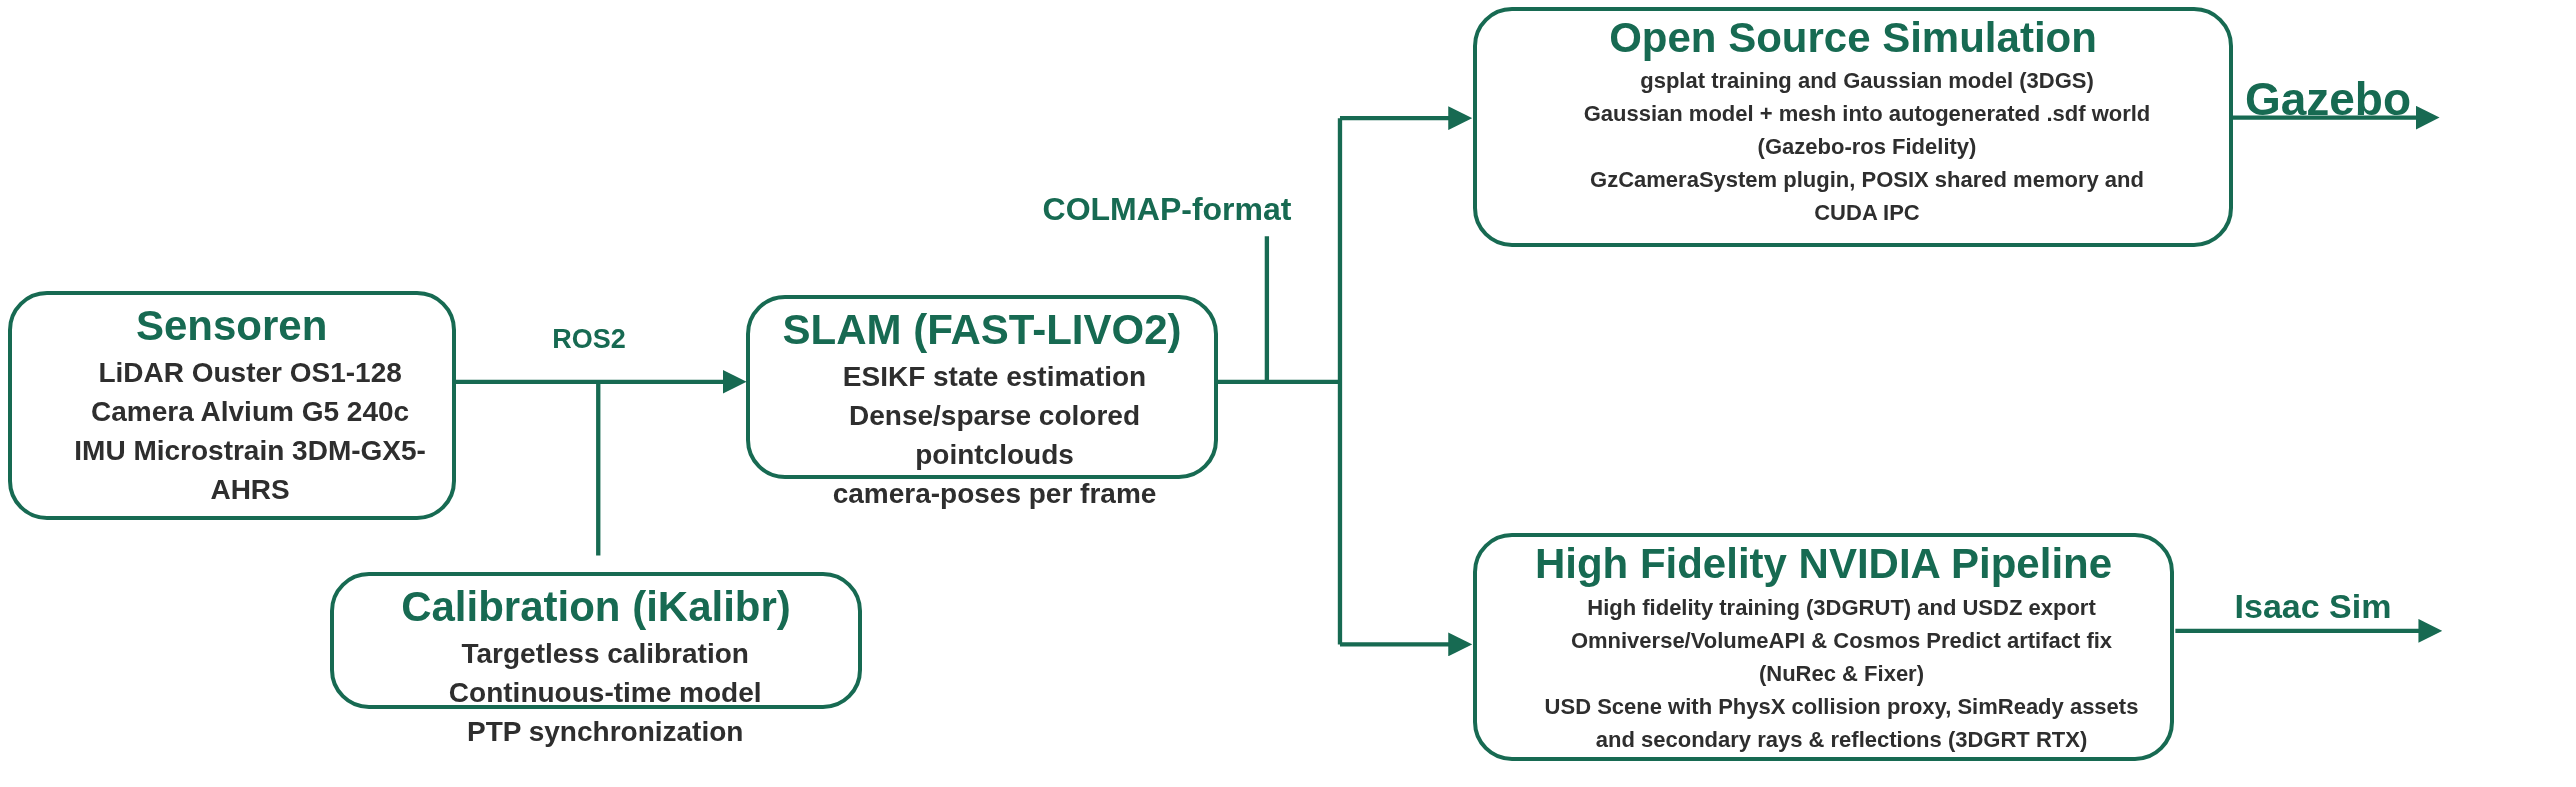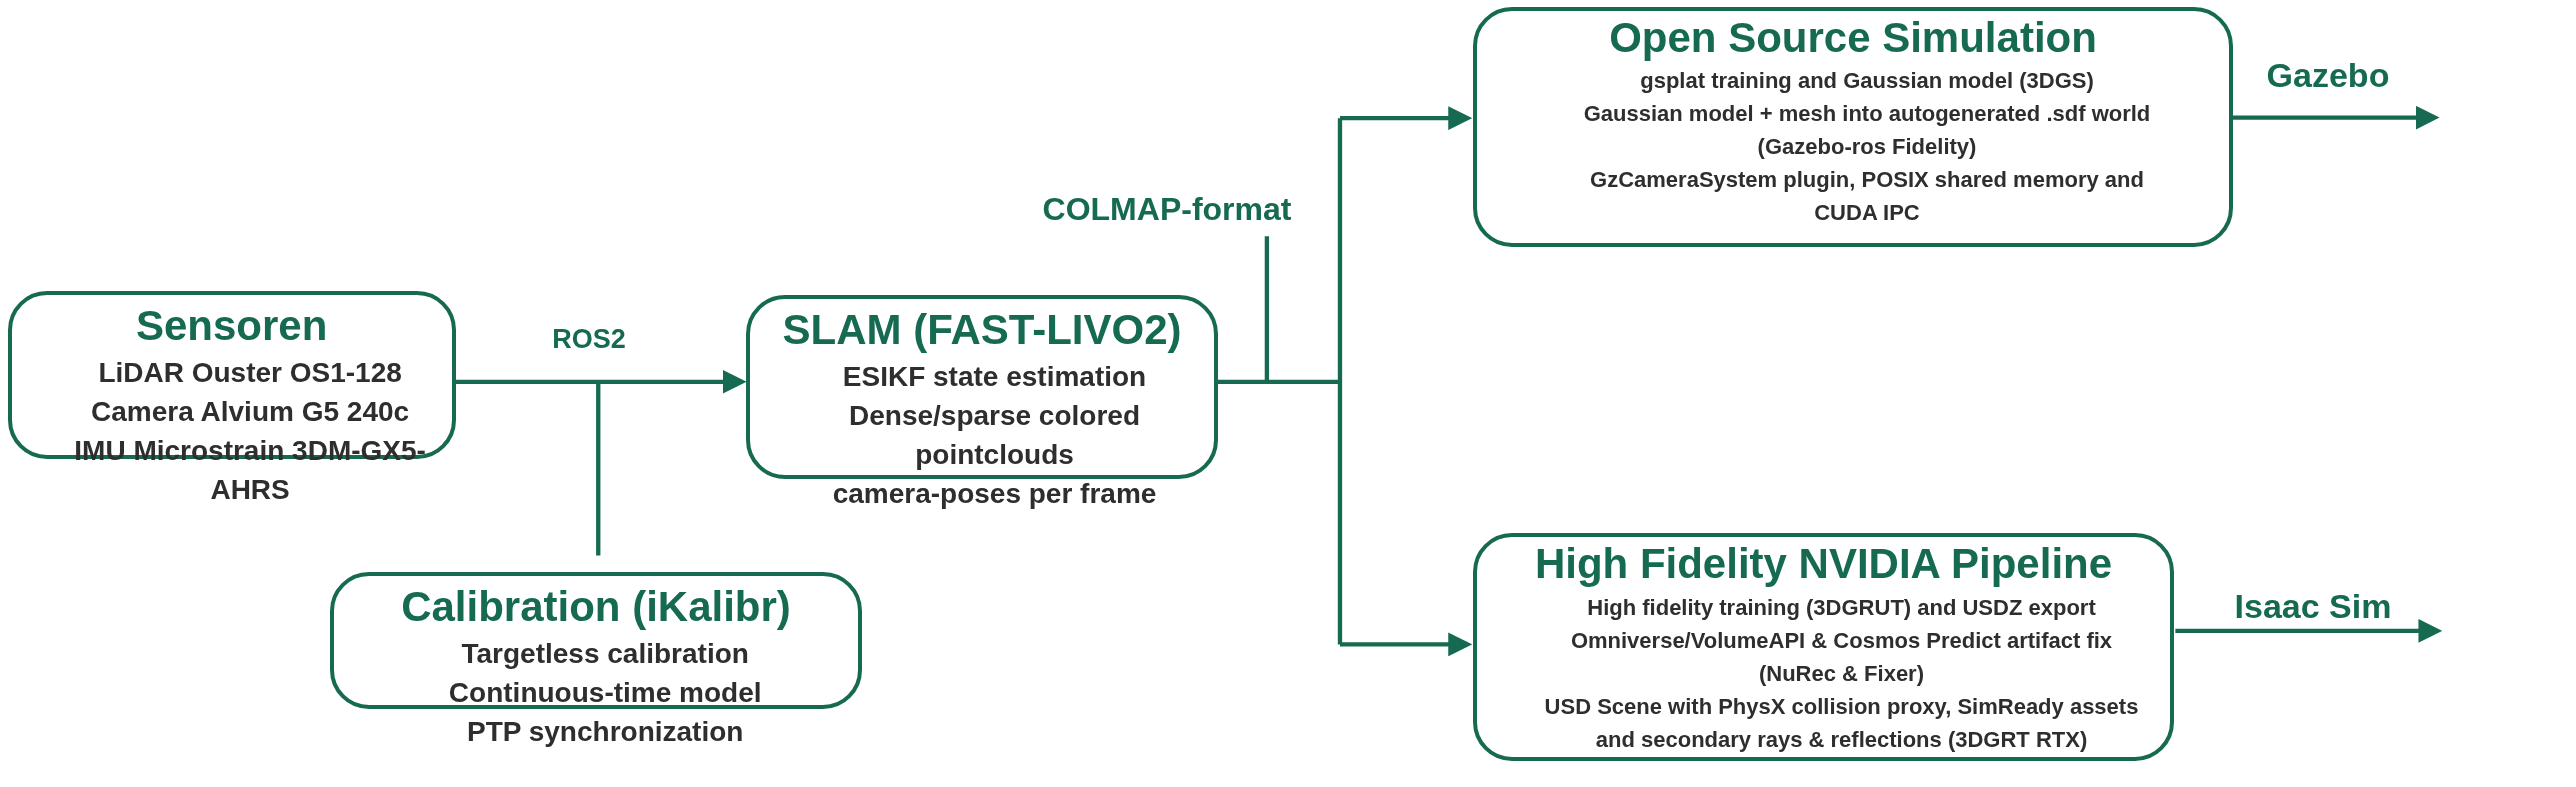--- a/index.html
+++ b/index.html
@@ -69,21 +69,21 @@
       <path d="M 2475 218 L 2708 218" marker-end="url(#arrow)"></path>
 
       <path d="M 2475 1190 L 2708 1190" marker-end="url(#arrow)"></path>
 
       <path d="M 4008 217 L 4495 217" marker-end="url(#arrow)"></path>
 
       <path d="M 4018 1165 L 4500 1165" marker-end="url(#arrow)"></path>
     </g>
   </svg>
 
-  <div class="box big" style="left:7.6px;top:291px;width:448px;height:168px;">
+  <div class="box big" style="left:7.6px;top:291px;width:448px;height:229px;">
     <div class="box-title">Sensoren</div>
     <div class="box-lines" style="padding-left:37px;">
       <div>LiDAR Ouster OS1-128</div>
       <div>Camera Alvium G5 240c</div>
       <div>IMU Microstrain 3DM-GX5-AHRS</div>
     </div>
   </div>
 
   <div class="box big" style="left:330px;top:572px;width:532px;height:137px;">
     <div class="box-title">Calibration (iKalibr)</div>
@@ -122,18 +122,18 @@
       <div>(NuRec &amp; Fixer)</div>
       <div>USD Scene with PhysX collision proxy, SimReady assets</div>
       <div>and secondary rays &amp; reflections (3DGRT RTX)</div>
     </div>
   </div>
 
   <div class="edge-label" style="left:589px;top:324px;font-size:27px;">ROS2</div>
 
   <div class="edge-label" style="left:1167px;top:191px;font-size:32px;">COLMAP-format</div>
 
-  <div class="edge-label" style="left:2328px;top:56px;font-size:34px;">Gazebo</div>
+  <div class="edge-label" style="left:2328px;top:72px;font-size:46px;">Gazebo</div>
 
   <div class="edge-label" style="left:2313px;top:587px;font-size:34px;">Isaac Sim</div>
 
 </div>
 
 
 </body></html>

